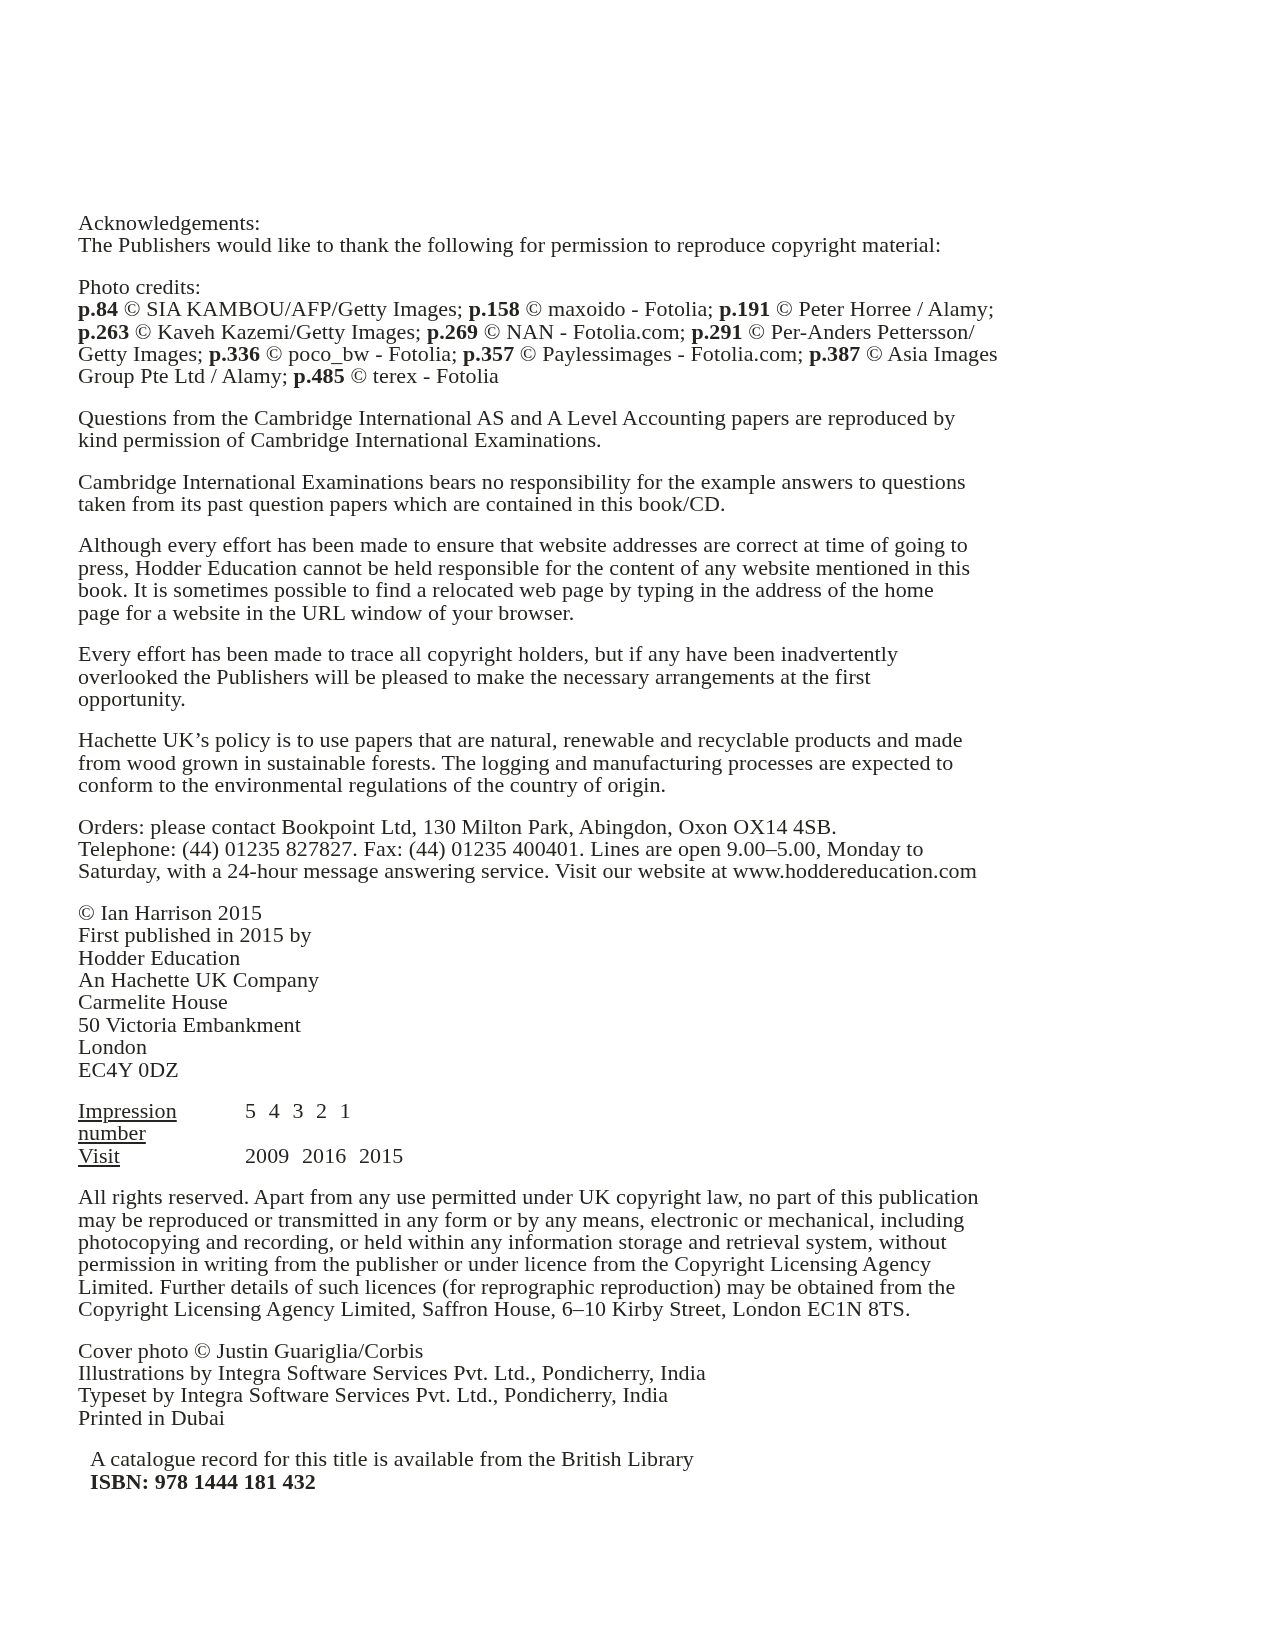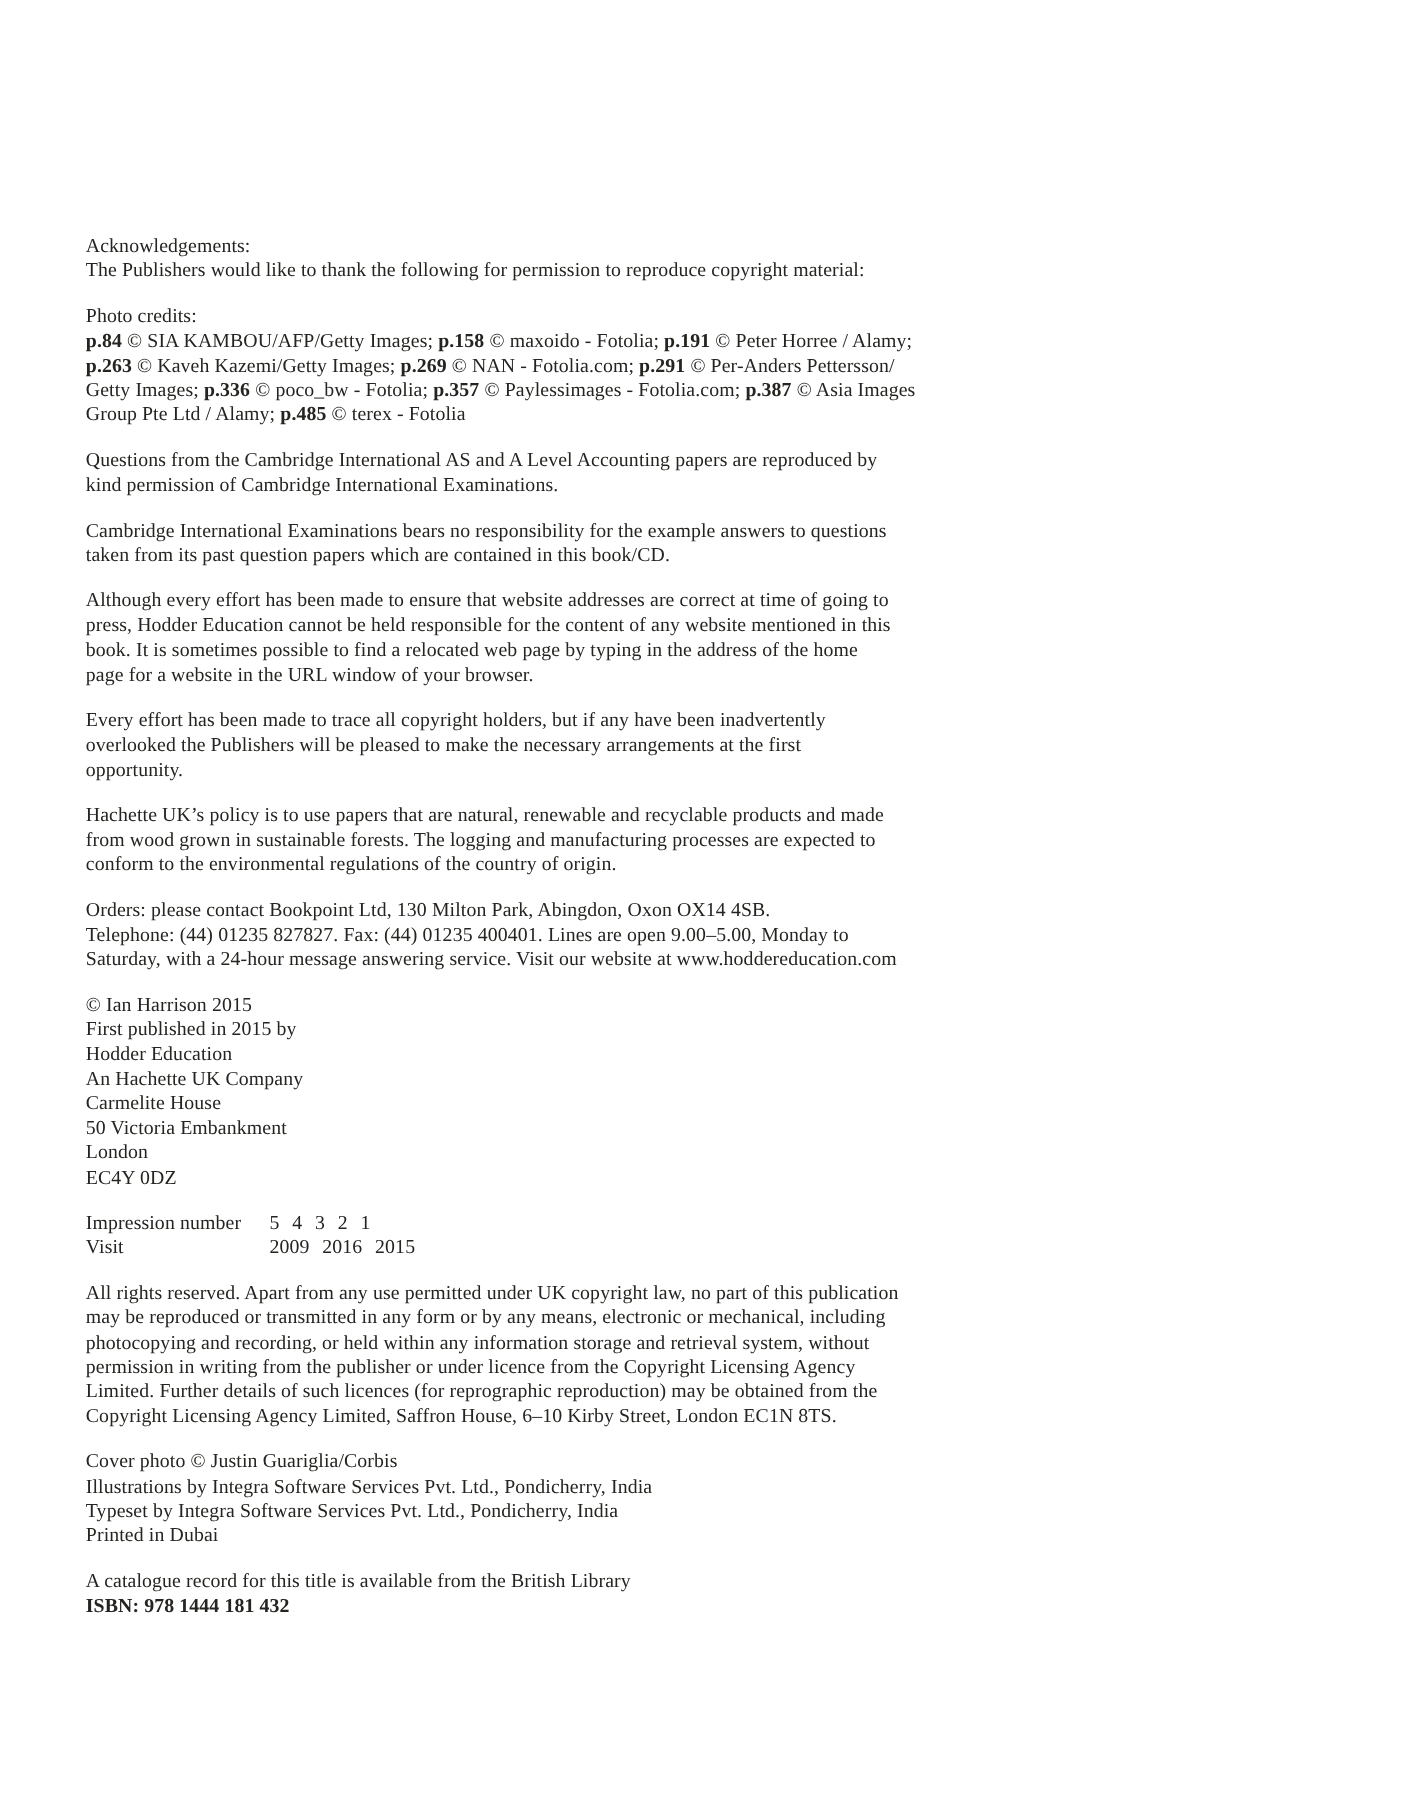--- a/index.html
+++ b/index.html
@@ -10,30 +10,30 @@
     background: #ffffff;
     overflow: hidden;
     font-family: "Liberation Serif", "DejaVu Serif", serif;
     color: #262420;
   }
   .page-body {
     position: absolute;
     left: 78px;
     top: 212px;
     width: 940px;
-    font-size: 18px;
+    font-size: 22px;
     line-height: 22.4px;
     text-align: left;
     letter-spacing: 0.1px;
   }
   .block { margin: 0 0 19px 0; }
-  .block:last-child { margin-bottom: 0; }
+  .block:last-child { margin-bottom: 0; margin-left: 12px; }
   strong { font-weight: bold; }
   .imp-row { display: flex; }
-  .imp-label { display: inline-block; width: 167px; flex: 0 0 167px; }
+  .imp-label { display: inline-block; width: 167px; flex: 0 0 167px; text-decoration: underline; }
   .imp-value { word-spacing: 7px; text-align: center; }
 </style>
 </head>
 <body>
 
 <div class="page">
   <div class="page-body">
       <p class="block">Acknowledgements:<br>The Publishers would like to thank the following for permission to reproduce copyright material:</p>
       <p class="block">Photo credits:<br><strong>p.84</strong> © SIA KAMBOU/AFP/Getty Images; <strong>p.158</strong> © maxoido - Fotolia; <strong>p.191</strong> © Peter Horree / Alamy;<br><strong>p.263</strong> © Kaveh Kazemi/Getty Images; <strong>p.269</strong> © NAN - Fotolia.com; <strong>p.291</strong> © Per-Anders Pettersson/<br>Getty Images; <strong>p.336</strong> © poco_bw - Fotolia; <strong>p.357</strong> © Paylessimages - Fotolia.com; <strong>p.387</strong> © Asia Images<br>Group Pte Ltd / Alamy; <strong>p.485</strong> © terex - Fotolia</p>
       <p class="block">Questions from the Cambridge International AS and A Level Accounting papers are reproduced by<br>kind permission of Cambridge International Examinations.</p>

